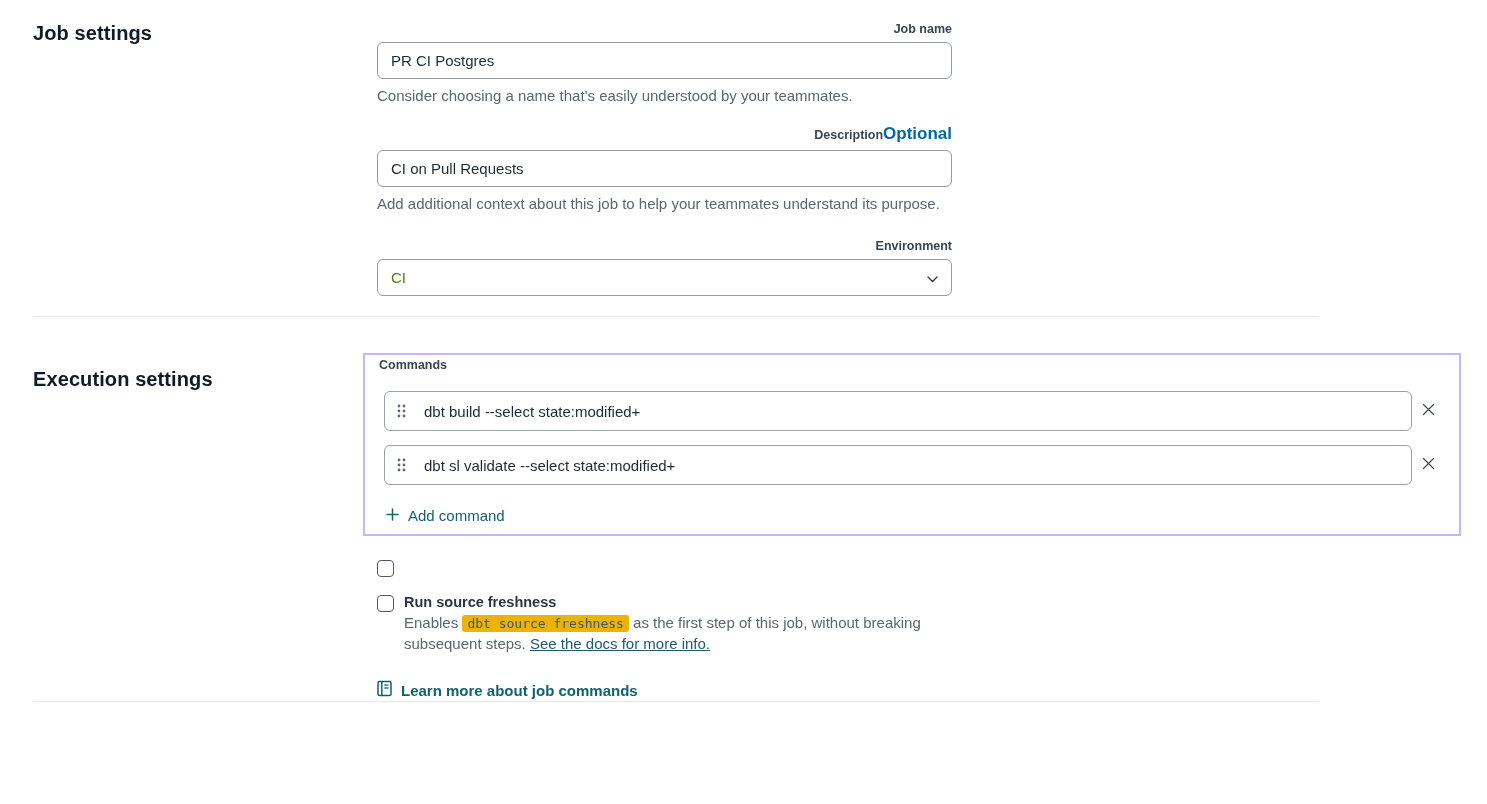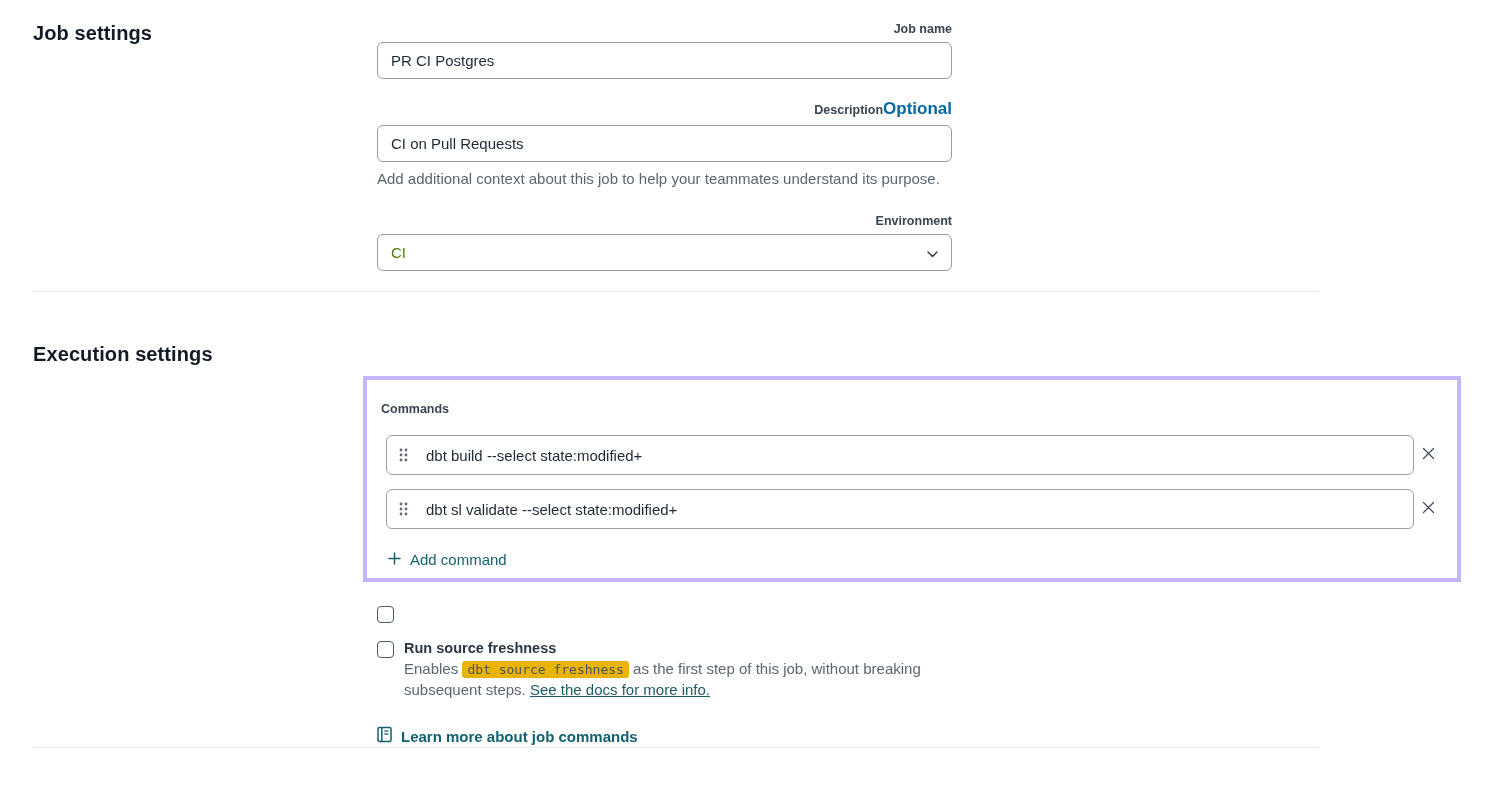--- a/index.html
+++ b/index.html
@@ -34,21 +34,21 @@
   hr.divider { border: none; border-top: 1px solid #e6e8ea; margin: 0; }
   .divider-top { margin-top: 48px; }
   .divider-bottom { margin-top: 50px; border-top-color: #dcdee0; }
 
   
   .section-exec { margin-top: 36px; }
   .section-exec .section-left { padding-top: 15px; }
 
   .commands-box {
     width: 1098px; margin-left: -14px;
-    border: 4px solid #c4b5fd; padding: 22px 14px 9px 11px; margin-top: 48px;
+    border: 2px solid #c4b5fd; padding: 3px 14px 9px 11px;
   }
   .commands-label { font-size: 12.5px; font-weight: 700; color: #3a4552; margin-left: 3px; }
   .command-row { display: flex; align-items: center; margin: 0 0 14px 8px; }
   .command-row.first { margin-top: 19px; }
   .command-input-wrap {
     flex: 0 0 1028px; height: 40px; border: 1px solid #9aa1a9; border-radius: 6px;
     display: flex; align-items: center; background: #fff; padding: 0 12px;
   }
   .drag-handle { display: inline-flex; margin-right: 18px; cursor: grab; }
   .command-text { font-size: 15px; color: #1e2936; white-space: nowrap; }
@@ -93,20 +93,21 @@
     <div class="section-left">
       <h2 class="section-title">Job settings</h2>
     </div>
     <div class="section-right">
 
       <div class="field">
         <div class="field-label-row">
           <label class="field-label">Job name</label>
         </div>
         <input class="text-input" type="text" value="PR CI Postgres" style="">
+        <p class="helper-text">Consider choosing a name that's easily understood by your teammates.</p>
       </div>
 
       <div class="field" style="margin-bottom:27px;">
         <div class="field-label-row">
           <label class="field-label">Description</label>
           <span class="optional-tag">Optional</span>
         </div>
         <input class="text-input" type="text" value="CI on Pull Requests" style="">
         <p class="helper-text">Add additional context about this job to help your teammates understand its purpose.</p>
       </div>

